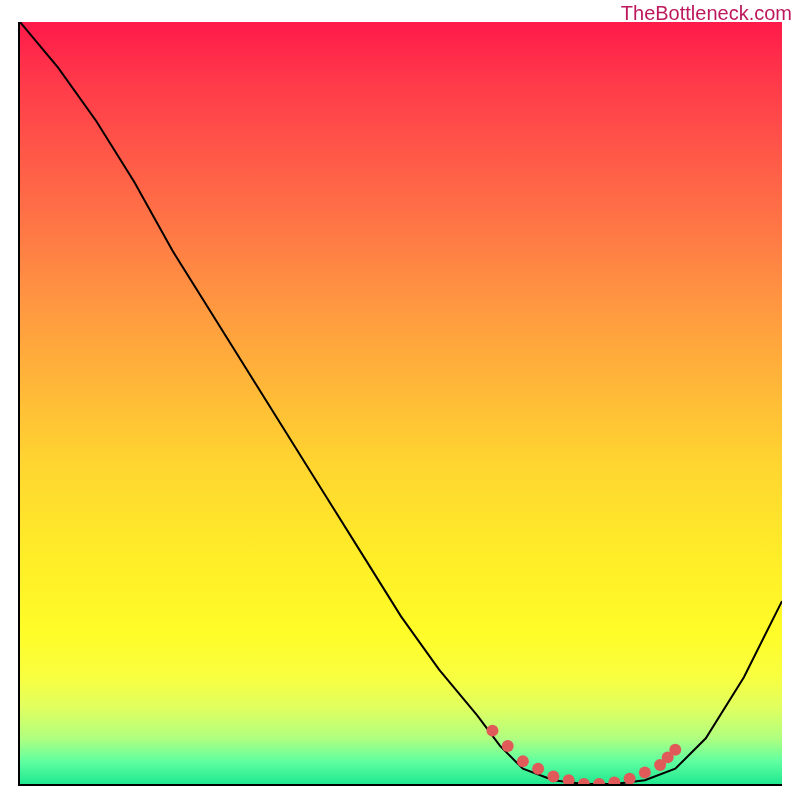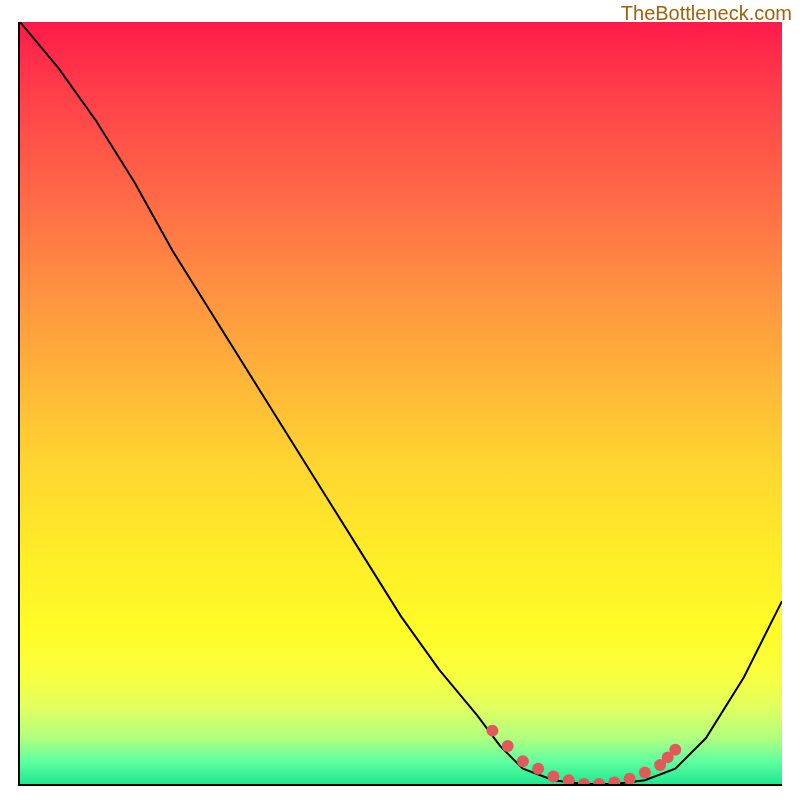--- a/index.html
+++ b/index.html
@@ -9,21 +9,21 @@
     background: #ffffff;
     position: relative;
     font-family: Arial, sans-serif;
     overflow: hidden;
   }
   .watermark {
     position: absolute;
     top: 2px;
     right: 8px;
     font-size: 20px;
-    color: #a16207;
+    color: #be185d;
     font-weight: 500;
     z-index: 10;
   }
   .chart-area {
     position: absolute;
     left: 18px;
     top: 22px;
     width: 764px;
     height: 764px;
     border-left: 2px solid #000;

